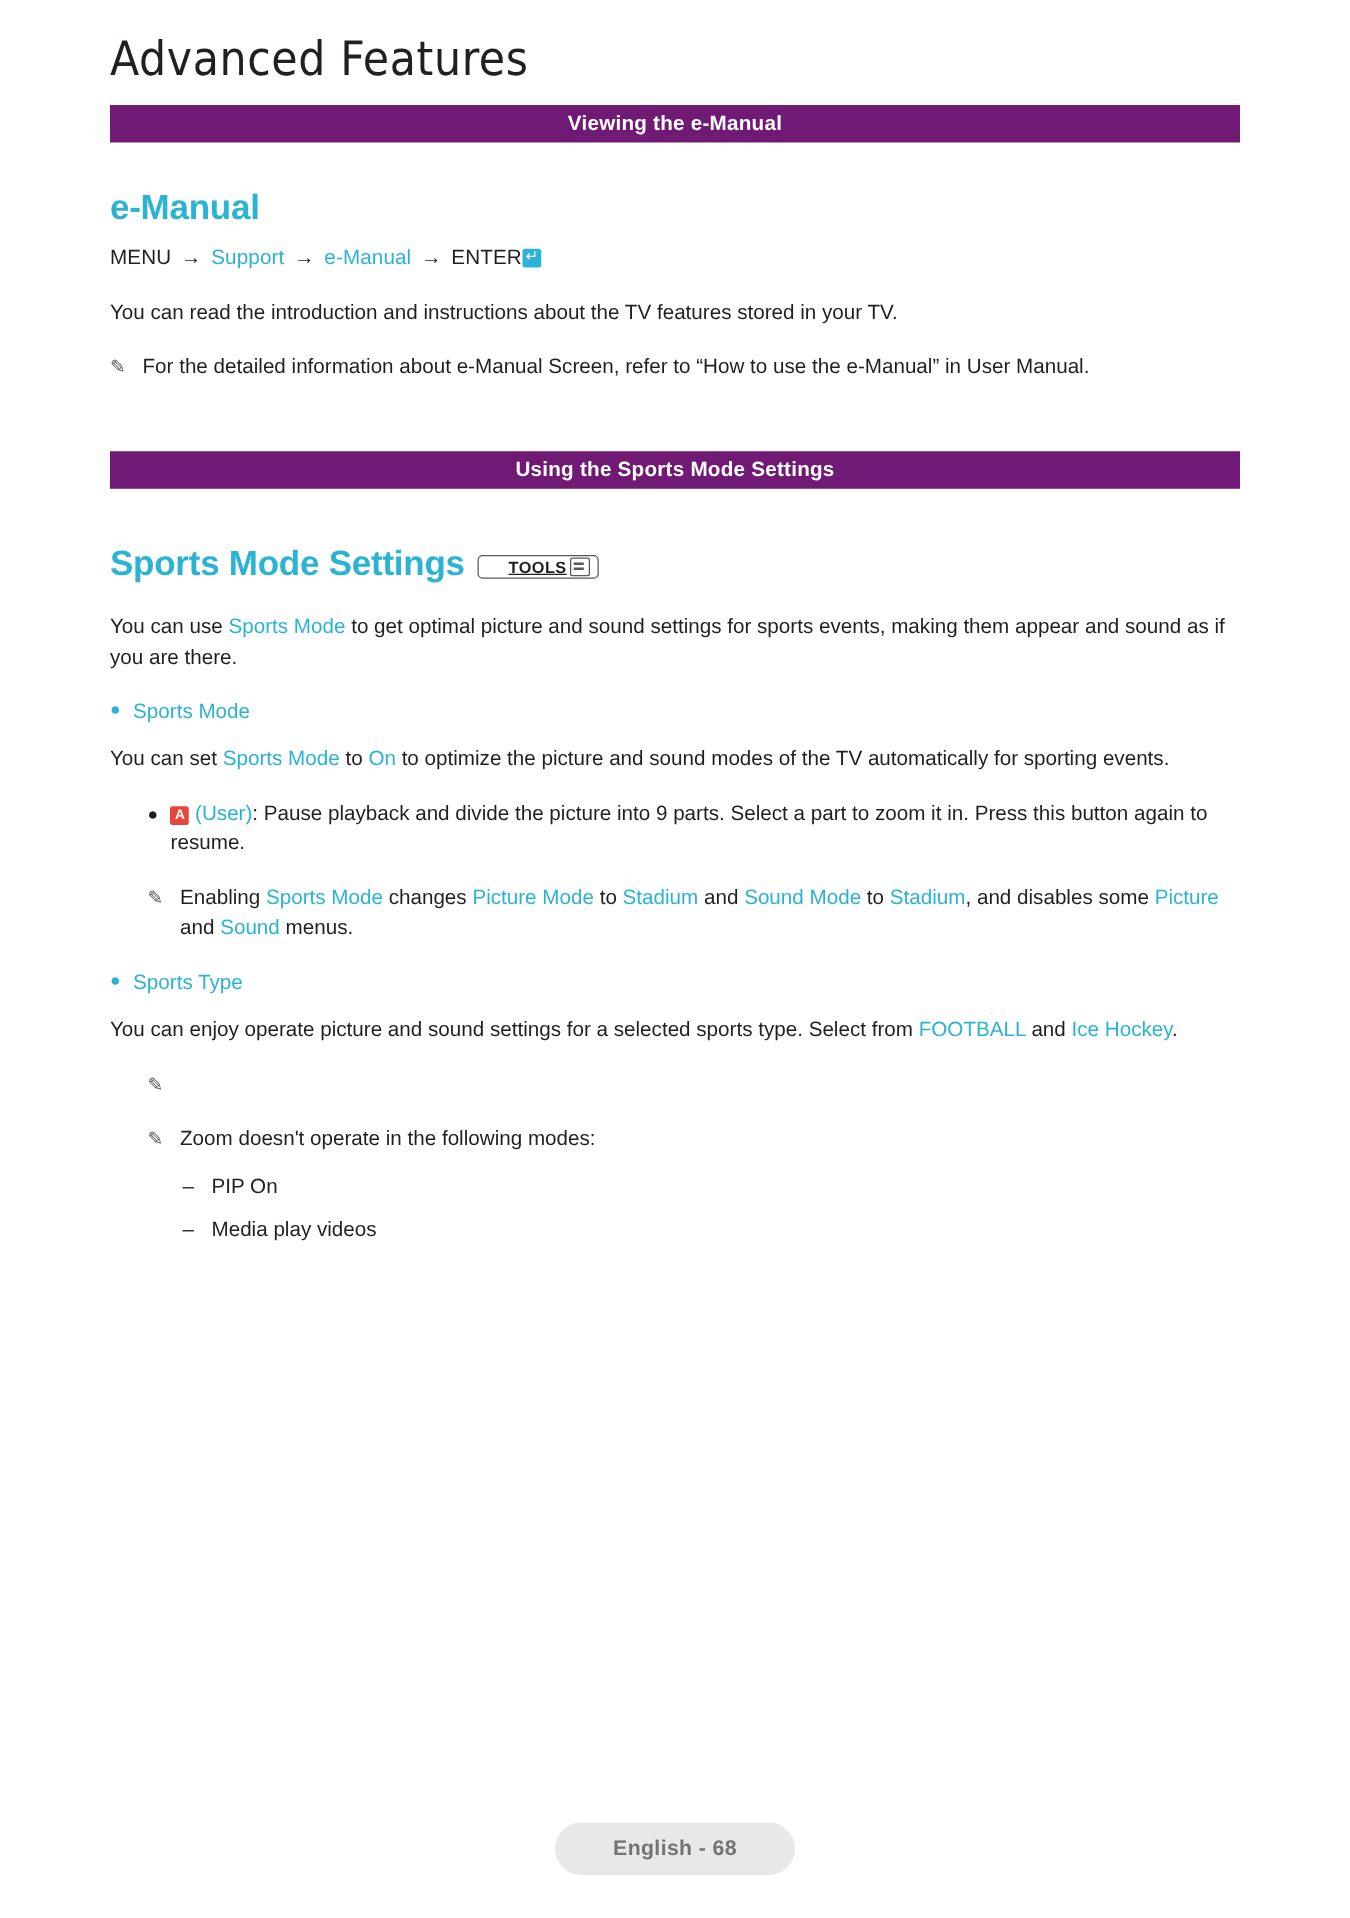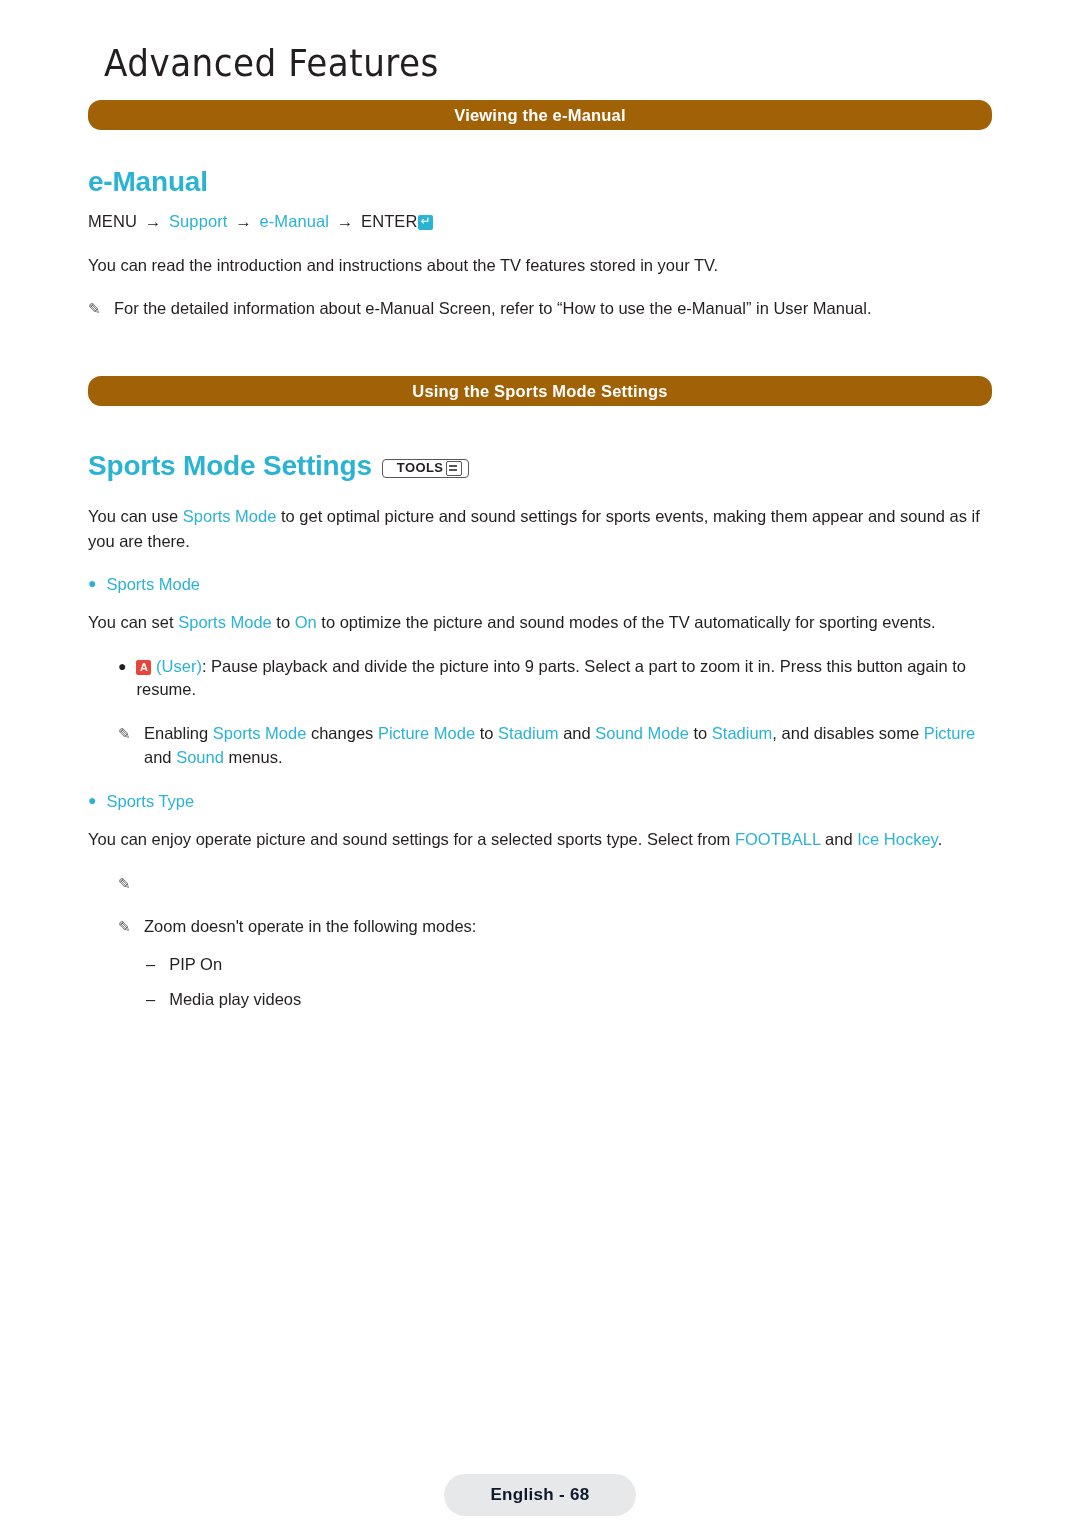--- a/index.html
+++ b/index.html
@@ -21,71 +21,71 @@
     height: 1534px;
     box-sizing: border-box;
     padding: 0 88px;
   }
   
   .chapter-title {
     font-size: 38px;
     font-weight: 400;
     letter-spacing: 0.5px;
     color: #231f20;
-    margin: 16px;
+    margin: 0;
     padding-top: 28px;
     line-height: 1.0;
     font-family: "DejaVu Sans", sans-serif;
     font-stretch: condensed;
   }
   
   .section-bar {
     margin-top: 18px;
     height: 30px;
-    background: #a16207;
+    background: #701a75;
     color: #ffffff;
     font-size: 16.5px;
     font-weight: bold;
     display: flex;
     align-items: center;
     justify-content: center;
     letter-spacing: 0.2px;
-    border-radius: 13px;
   }
   .section-bar.second {
     margin-top: 55px;
   }
   
   h2.topic {
     color: #2bb3d4;
     font-size: 28px;
     font-weight: bold;
     margin: 36px 0 0 0;
     letter-spacing: -0.2px;
     display: flex;
     align-items: center;
     gap: 10px;
   }
   h2.topic.second {
     margin-top: 44px;
   }
   .tools-badge {
     display: inline-flex;
-    align-items: flex-start;
+    align-items: flex-end;
     border: 1.5px solid #58585a;
     border-radius: 4px;
-    padding: 1px 6px 1px 14px;
+    padding: 1px 6px 1px 24px;
     font-size: 13px;
     font-weight: bold;
     color: #231f20;
     letter-spacing: 0.4px;
     line-height: 1.1;
     position: relative;
     top: 2px;
     gap: 3px;
+    text-decoration: underline;
   }
   .tools-glyph {
     display: inline-block;
     width: 14px;
     height: 13px;
     border: 1.2px solid #58585a;
     border-radius: 2px;
     position: relative;
   }
   .tools-glyph::after {
@@ -214,21 +214,21 @@
   .footer {
     position: absolute;
     left: 0;
     right: 0;
     bottom: 34px;
     display: flex;
     justify-content: center;
   }
   .footer-pill {
     background: #e7e8ea;
-    color: #0f172a;
+    color: #737373;
     font-size: 17px;
     font-weight: bold;
     padding: 11px 46px;
     border-radius: 22px;
     letter-spacing: 0.3px;
   }
 </style>
 </head>
 <body>
 

